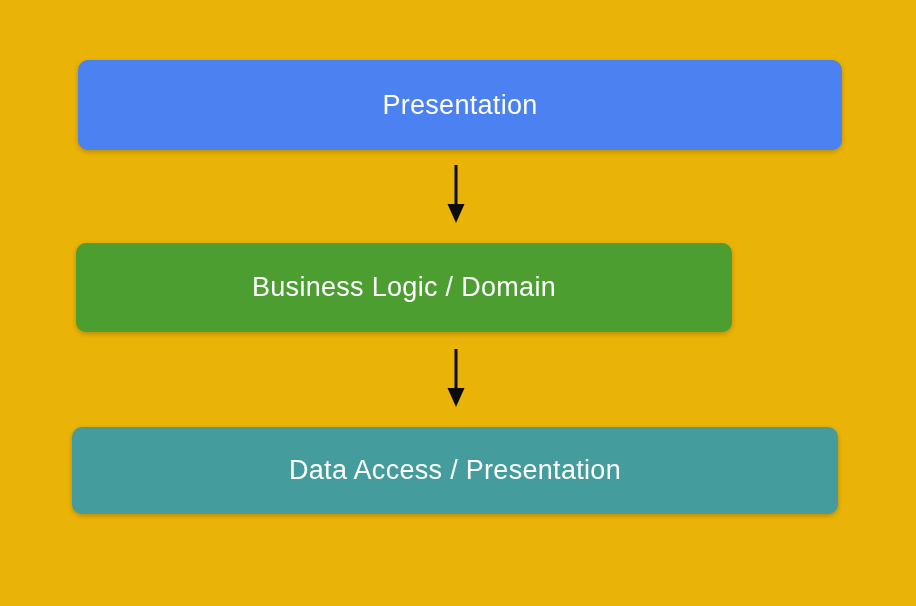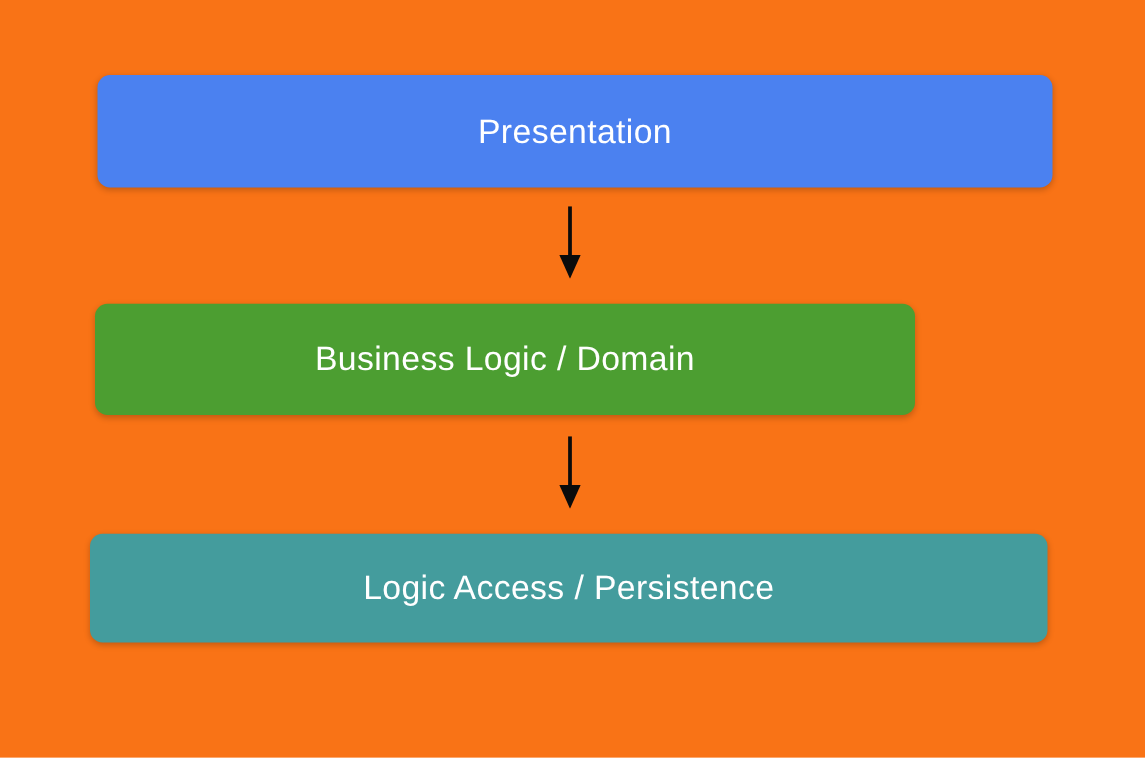--- a/index.html
+++ b/index.html
@@ -6,21 +6,21 @@
     margin: 0;
     padding: 0;
   }
   body {
     font-family: "Liberation Sans", sans-serif;
   }
   #canvas {
     position: relative;
     width: 916px;
     height: 606px;
-    background: #f97316;
+    background: #eab308;
     overflow: hidden;
   }
   .layer {
     position: absolute;
     border-radius: 10px;
     display: flex;
     align-items: center;
     justify-content: center;
     box-shadow: 0 2px 5px rgba(0,0,0,0.22);
   }
@@ -60,16 +60,16 @@
   <div class="layer layer-business" style="background-color: rgb(76, 158, 49);">
     <span class="layer-label">Business Logic / Domain</span>
   </div>
 
   <svg class="arrow arrow-2" viewBox="0 0 20 58">
     <line x1="10" y1="0" x2="10" y2="41" stroke-width="3" stroke="#0b0b0b"></line>
     <polygon points="1.5,39 18.5,39 10,58" fill="#0b0b0b"></polygon>
   </svg>
 
   <div class="layer layer-data" style="background-color: rgb(68, 156, 157);">
-    <span class="layer-label">Logic Access / Persistence</span>
+    <span class="layer-label">Data Access / Presentation</span>
   </div>
 
 </div>
 
 </body></html>

